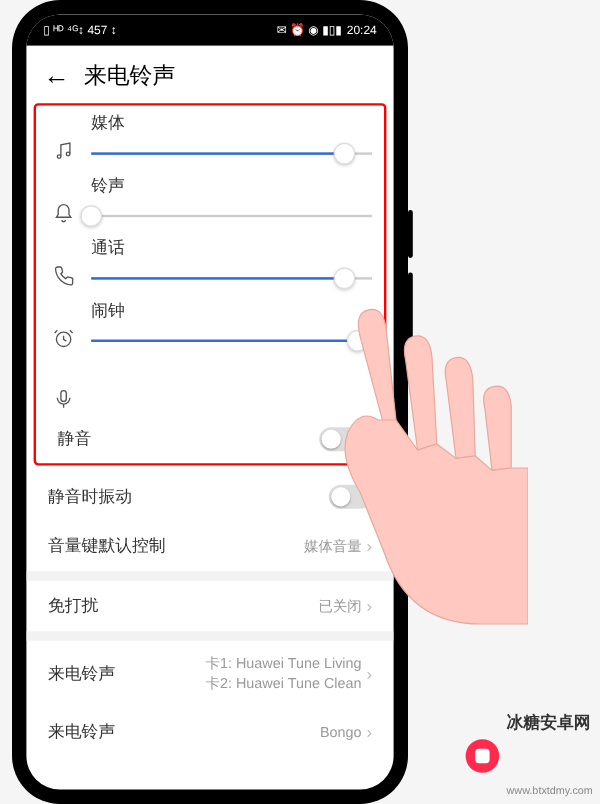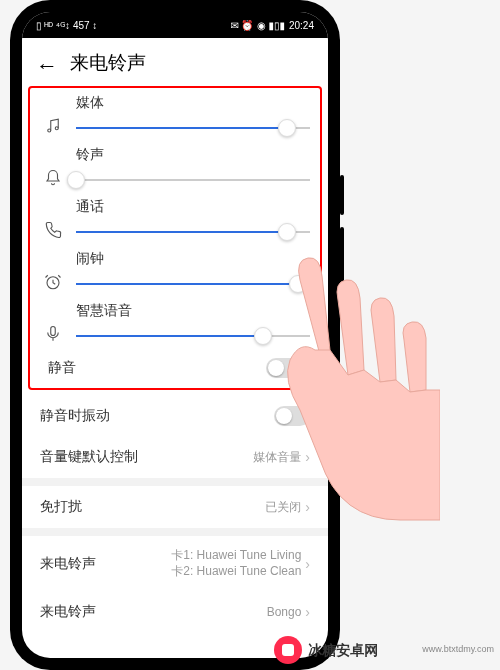--- a/index.html
+++ b/index.html
@@ -238,21 +238,21 @@
 }
 .wm-icon::before {
   content: '';
   width: 12px;
   height: 12px;
   background: #fff;
   border-radius: 3px;
 }
 .wm-text {
   display: flex;
-  flex-direction: row;
+  flex-direction: column;
   line-height: 1;
   gap: 44px;
 }
 .wm-cn { font-size: 14px; font-weight: bold; color: #333; }
 .wm-url { font-size: 9px; color: #888; margin-top: 2px; }
 </style>
 </head>
 <body>
 
 <div class="phone-frame">
@@ -347,28 +347,20 @@
           </div>
         </div>
       </div>
 
       <div class="slider-row">
         <div class="slider-icon">
           <svg viewBox="0 0 24 24">
               <rect x="9" y="2" width="6" height="12" rx="3"></rect>
               <path d="M5 10a7 7 0 0 0 14 0M12 17v4"></path>
             </svg>
-        </div>
-        <div class="slider-content">
-          <div class="slider-label">智慧语音</div>
-          <div class="slider-track">
-            <div class="track-bg"></div>
-            <div class="track-fill" style="width:80%"></div>
-            <div class="thumb" style="left:80%"></div>
-          </div>
         </div>
       </div>
 
       <div class="setting-row small-pad">
         <span>静音</span>
         <div class="toggle"></div>
       </div>
     </div>
 
     <div class="setting-row small-pad">

